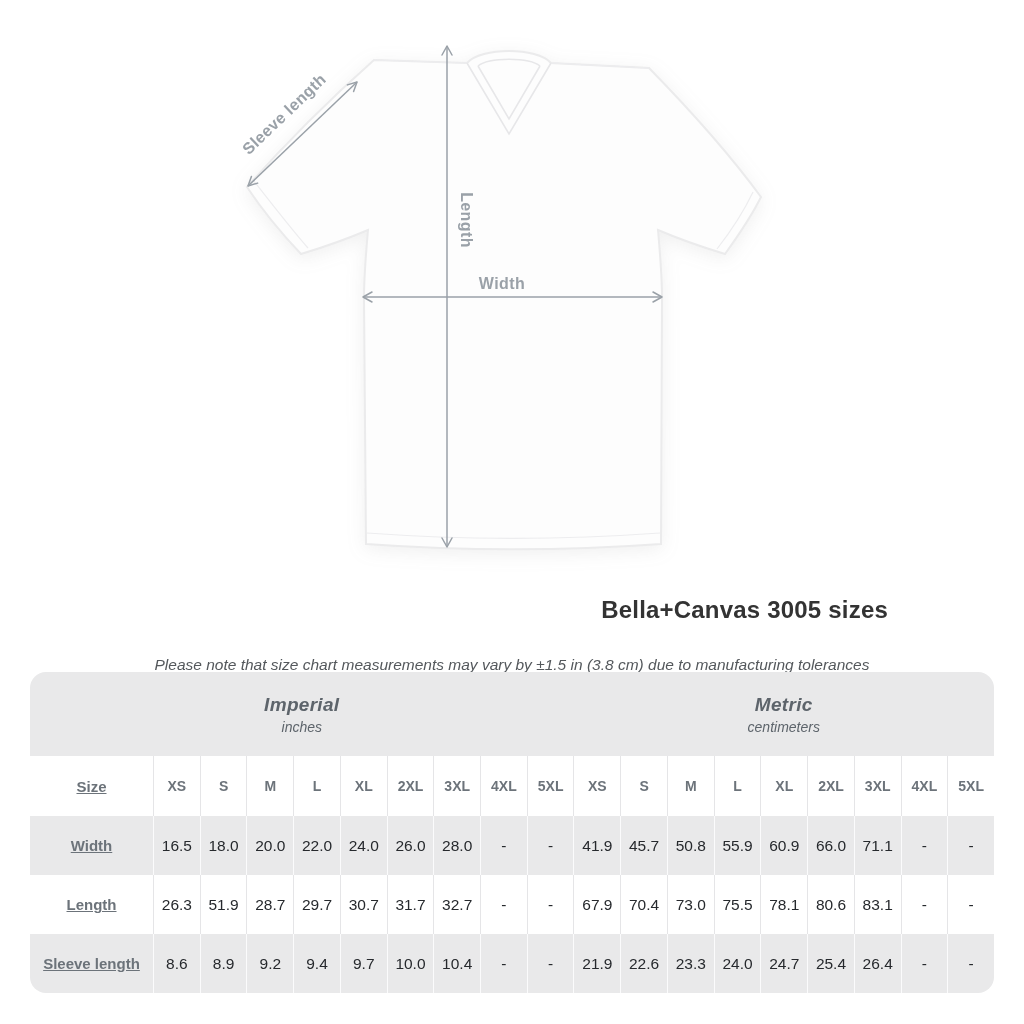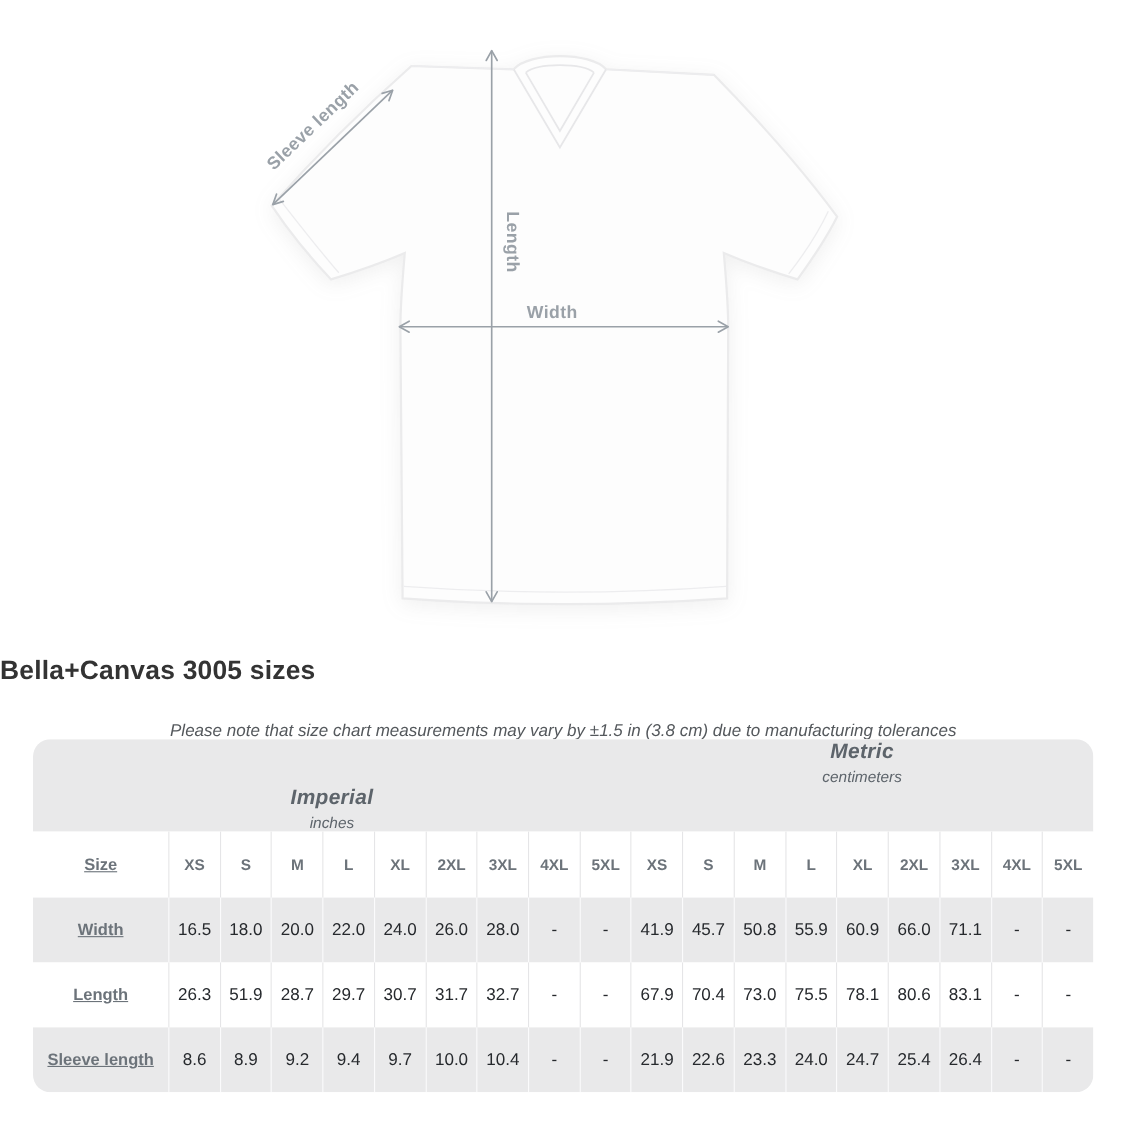--- a/index.html
+++ b/index.html
@@ -22,21 +22,21 @@
   .shirt-svg{position:absolute;left:0;top:0;width:1024px;height:600px;}
   .shirt-body{fill:#fdfdfd;stroke:var(--shirt-outline);stroke-width:2;
     filter:drop-shadow(0 4px 9px rgba(110,110,110,0.10));}
   .shirt-seam{fill:none;stroke:#e7e7e9;stroke-width:1.6;}
   .shirt-seam.thin{stroke-width:1.2;stroke:#ededef;}
   .arrow-line{fill:none;stroke:var(--accent-gray);stroke-width:1.5;}
   .arrow-head{fill:none;stroke:var(--accent-gray);stroke-width:1.5;stroke-linecap:round;stroke-linejoin:round;}
   .dim-label{fill:var(--accent-gray);font-family:"Liberation Sans",sans-serif;
     font-size:16px;font-weight:bold;letter-spacing:0.4px;}
   .page-title{
-    position:absolute;left:0;top:596px;width:888px;text-align:left;
+    position:absolute;left:0;top:596px;width:888px;text-align:right;
     font-size:24px;font-weight:bold;color:var(--title-dark);letter-spacing:0.2px;
   }
   .page-subtitle{
     position:absolute;left:0;top:633px;width:1024px;text-align:center;
     font-size:15.5px;font-style:italic;color:var(--subtitle-gray);margin-top:23px;
   }
   .size-table{
     position:absolute;left:30px;top:672px;width:964px;
     border-radius:16px;overflow:hidden;background:#ffffff;
   }
@@ -118,27 +118,27 @@
       <text class="dim-label" transform="translate(288 118) rotate(-43.7)" text-anchor="middle">Sleeve length</text>
     </g>
   </svg>
 
   <h1 class="page-title">Bella+Canvas 3005 sizes</h1>
   <p class="page-subtitle">Please note that size chart measurements may vary by ±1.5 in (3.8 cm) due to manufacturing tolerances</p>
 
   <div class="size-table">
 
     <div class="unit-row">
+      <div class="unit-cell imperial">
+        <div class="unit-name">Imperial</div>
+        <div class="unit-sub">inches</div>
+      </div>
       <div class="unit-cell metric">
         <div class="unit-name">Metric</div>
         <div class="unit-sub">centimeters</div>
-      </div>
-      <div class="unit-cell imperial">
-        <div class="unit-name">Imperial</div>
-        <div class="unit-sub">inches</div>
       </div>
     </div>
 
     <div class="trow thead">
       <div class="c lbl">Size</div>
       <div class="c hd">XS</div>
       <div class="c hd">S</div>
       <div class="c hd">M</div>
       <div class="c hd">L</div>
       <div class="c hd">XL</div>

